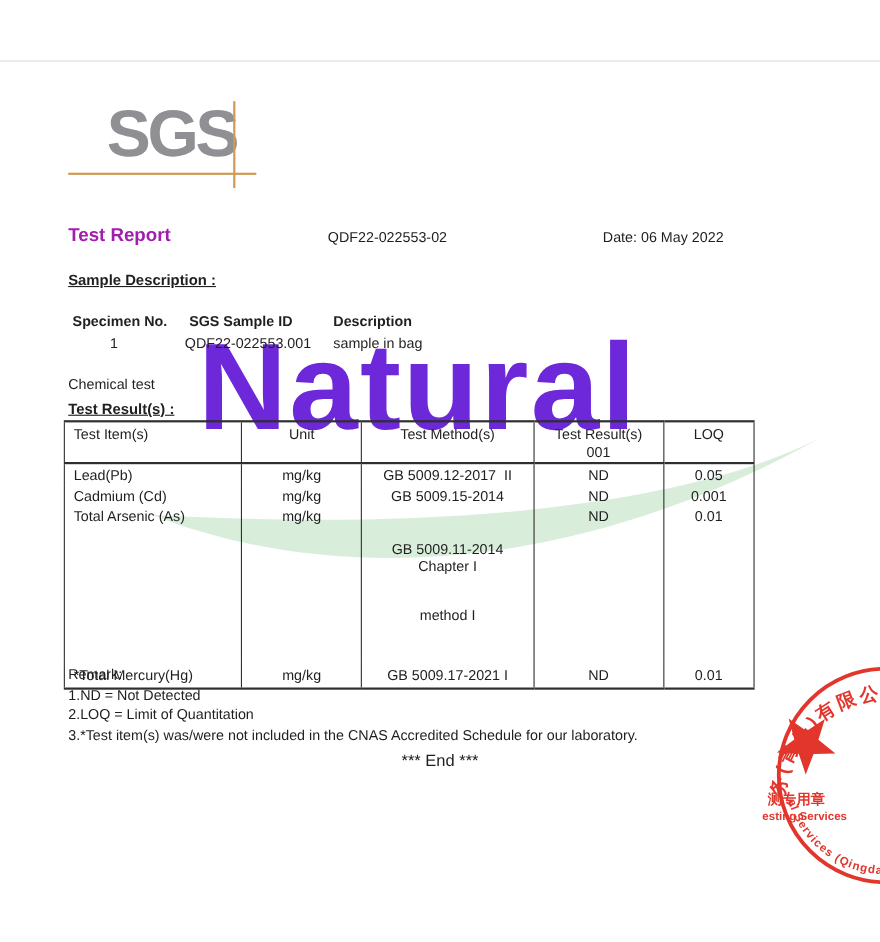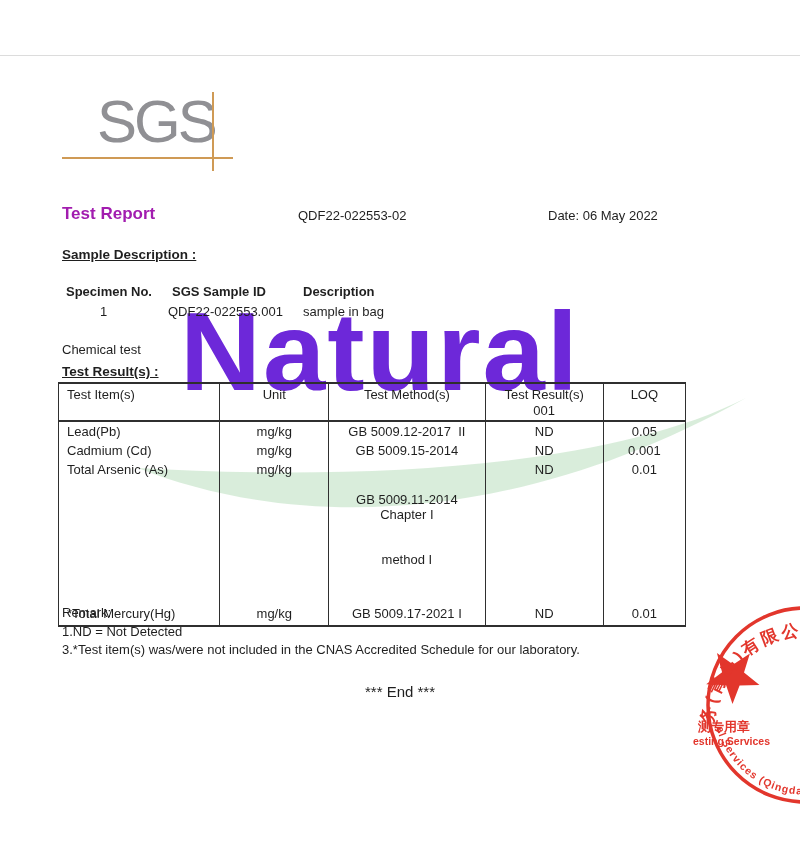--- a/index.html
+++ b/index.html
@@ -13,21 +13,21 @@
   .watermark { position: absolute; inset: 0; z-index: 0; pointer-events: none; }
   .wm-word1 { position: absolute; left: 180px; top: 296px; font-size: 112px; font-weight: bold;
               letter-spacing: 2px; color: #6d28d9; line-height: 1; }
   .wm-word2 { position: absolute; left: 543px; top: 428px; font-size: 42px; font-weight: bold;
               letter-spacing: 9px; color: #b7cfe4; line-height: 1; }
   .wm-swoosh { position: absolute; left: 0; top: 0; }
 
   
   .content { position: absolute; inset: 0; z-index: 1; }
 
-  .sgs-logo-text { position: absolute; left: 97px; top: 92px; font-size: 60px; font-weight: normal;
+  .sgs-logo-text { position: absolute; left: 97px; top: 92px; font-size: 60px; font-weight: bold;
                    letter-spacing: -3px; color: #909094; line-height: 1; font-family: "Liberation Sans", sans-serif; }
   .sgs-vline { position: absolute; left: 212px; top: 92px; width: 2px; height: 79px; background: #cf9a55; }
   .sgs-hline { position: absolute; left: 62px; top: 157px; width: 171px; height: 2px; background: #cf9a55; }
 
   .report-title { position: absolute; left: 62px; top: 204px; font-size: 17px; font-weight: bold; color: #a21caf; }
   .report-no   { position: absolute; left: 298px; top: 208px; font-size: 13px; }
   .report-date { position: absolute; left: 548px; top: 208px; font-size: 13px; }
 
   .sample-desc-heading { position: absolute; left: 62px; top: 247px; font-size: 13.5px; font-weight: 600;
                          text-decoration: underline; }
@@ -143,20 +143,21 @@
         <td class="method">GB 5009.17-2021 I</td>
         <td>ND</td>
         <td>0.01</td>
       </tr>
     </tbody>
       </table>
 
     <div class="remark">
       <div>Remark:</div>
       <div>1.ND = Not Detected</div>
+      <div>2.LOQ = Limit of Quantitation</div>
       <div>3.*Test item(s) was/were not included in the CNAS Accredited Schedule for our laboratory.</div>
     </div>
     <div class="end-line">*** End ***</div>
   </div>
 
   <svg class="stamp" width="800" height="856" viewBox="0 0 800 856">
     <g fill="#e0251b" opacity="0.92">
       <circle cx="805" cy="705" r="97" fill="none" stroke="#e0251b" stroke-width="3.5"></circle>
       <polygon points="716.9,653.1 733.2,664.5 749.9,653.6 744,672.6 759.5,685.1 739.6,685.4 732.5,704 726.1,685.2 706.2,684.2 722.1,672.3"></polygon>
       <defs>

